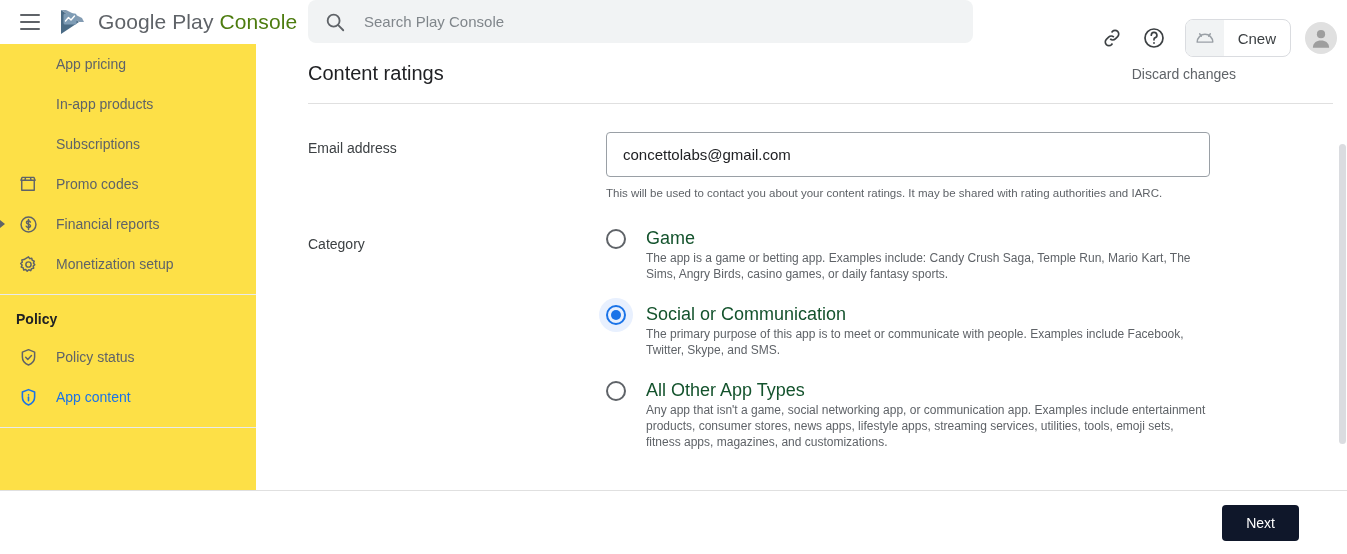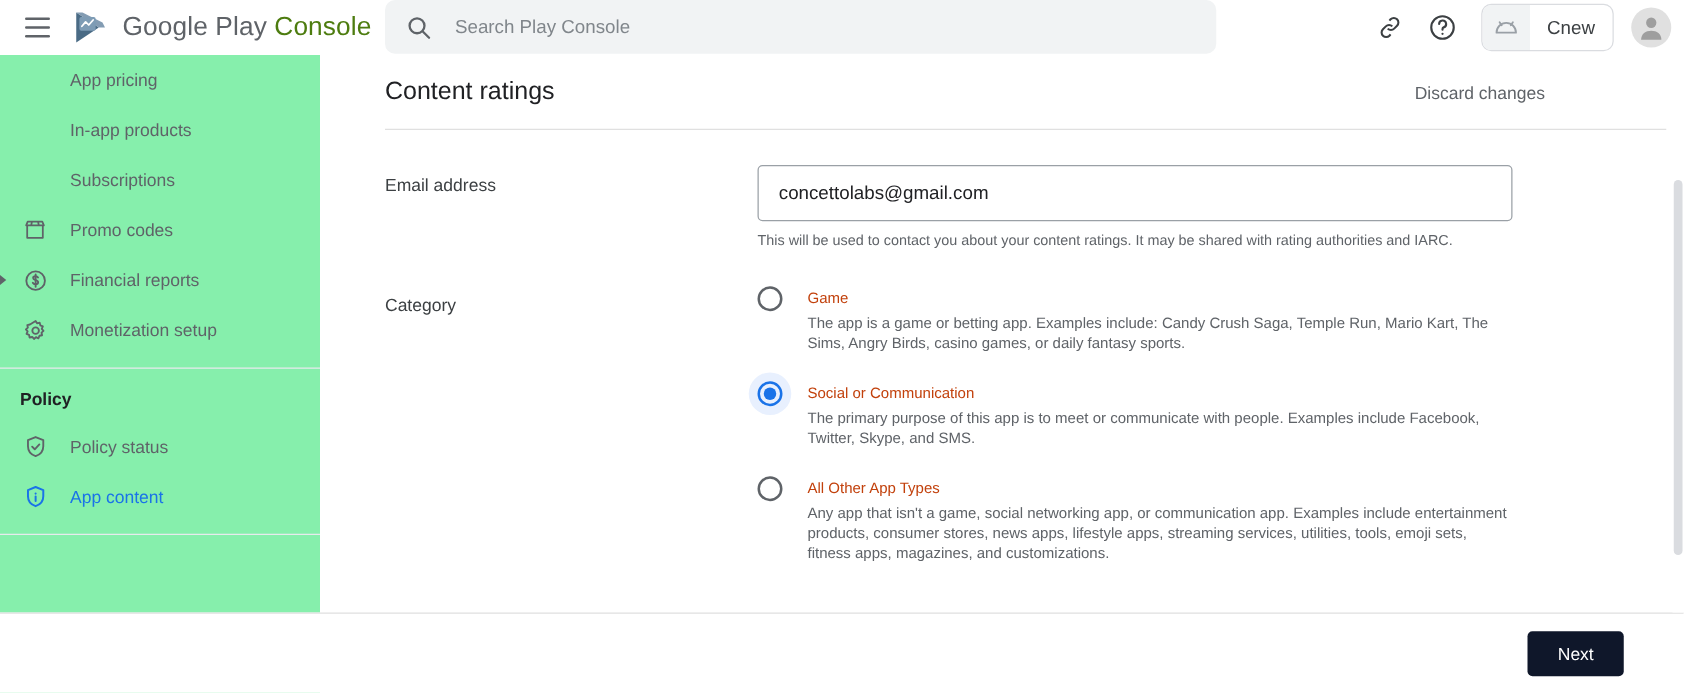--- a/index.html
+++ b/index.html
@@ -36,21 +36,21 @@
     padding: 0 16px; cursor: text;
   }
   .search-icon { width: 22px; height: 22px; flex: 0 0 22px; margin-right: 18px; color: #5f6368; }
   .search-input {
     border: 0; outline: 0; background: transparent; font-size: 15px;
     font-family: "Liberation Sans", sans-serif; color: #202124; width: 100%;
   }
   .search-input::placeholder { color: #80868b; }
 
   .topbar-right {
-    position: absolute; right: 10px; top: 0; height: 44px;
+    position: absolute; right: 10px; top: 16px; height: 44px;
     display: flex; align-items: center; gap: 4px;
   }
   .icon-btn {
     width: 38px; height: 38px; border-radius: 50%; display: flex;
     align-items: center; justify-content: center; cursor: pointer; color: #3c4043;
     background: none; border: 0;
   }
   .app-chip {
     display: flex; align-items: center; height: 38px; border: 1px solid #dadce0;
     border-radius: 8px; margin-left: 8px; margin-right: 4px; padding-right: 14px;
@@ -63,21 +63,21 @@
   .app-chip-label { font-size: 15px; color: #3c4043; margin-left: 14px; }
   .avatar {
     width: 32px; height: 32px; border-radius: 50%; background: #e0e0e0;
     display: flex; align-items: center; justify-content: center; cursor: pointer;
     color: #9e9e9e; margin-left: 6px;
   }
 
   
   .sidebar {
     position: absolute; left: 0; top: 44px; width: 256px; height: 510px;
-    background: #86efac; z-index: 20; overflow: hidden;
+    background: #fde047; z-index: 20; overflow: hidden;
   }
   .nav-item {
     display: flex; align-items: center; height: 40px; padding-left: 16px;
     cursor: pointer; color: #5f6368; font-size: 14px; position: relative;
     border-radius: 0 20px 20px 0; margin-right: 8px;
   }
   .nav-item .nav-ico { width: 24px; height: 24px; flex: 0 0 24px; display:flex; align-items:center; justify-content:center; }
   .nav-item .nav-label { margin-left: 16px; white-space: nowrap; }
   .nav-item.indent .nav-label { margin-left: 40px; }
   .nav-item.active { color: #1a73e8; }
@@ -136,21 +136,21 @@
     display: flex; align-items: center; justify-content: center;
     margin: -7px 0 0 -7px;
   }
   .radio.checked { border-color: #1a73e8; }
   .radio.checked::after {
     content: ""; position: absolute; left: 50%; top: 50%;
     width: 10px; height: 10px; border-radius: 50%; background: #1a73e8;
     transform: translate(-50%, -50%);
   }
   .radio-body { flex: 1; }
-  .radio-title { font-size: 12px; color: #c2410c; line-height: 18px; cursor: pointer; }
+  .radio-title { font-size: 18px; color: #14532d; line-height: 18px; cursor: pointer; }
   .radio-desc { font-size: 12px; color: #5f6368; line-height: 1.33; margin-top: 4px; max-width: 565px; }
 
   
   .footer {
     position: absolute; left: 0; bottom: 0; width: 1347px; height: 64px;
     background: #fff; border-top: 1px solid #e0e0e0;
     display: flex; align-items: center; justify-content: flex-end;
     padding-right: 48px; z-index: 25;
   }
   .btn-primary {

